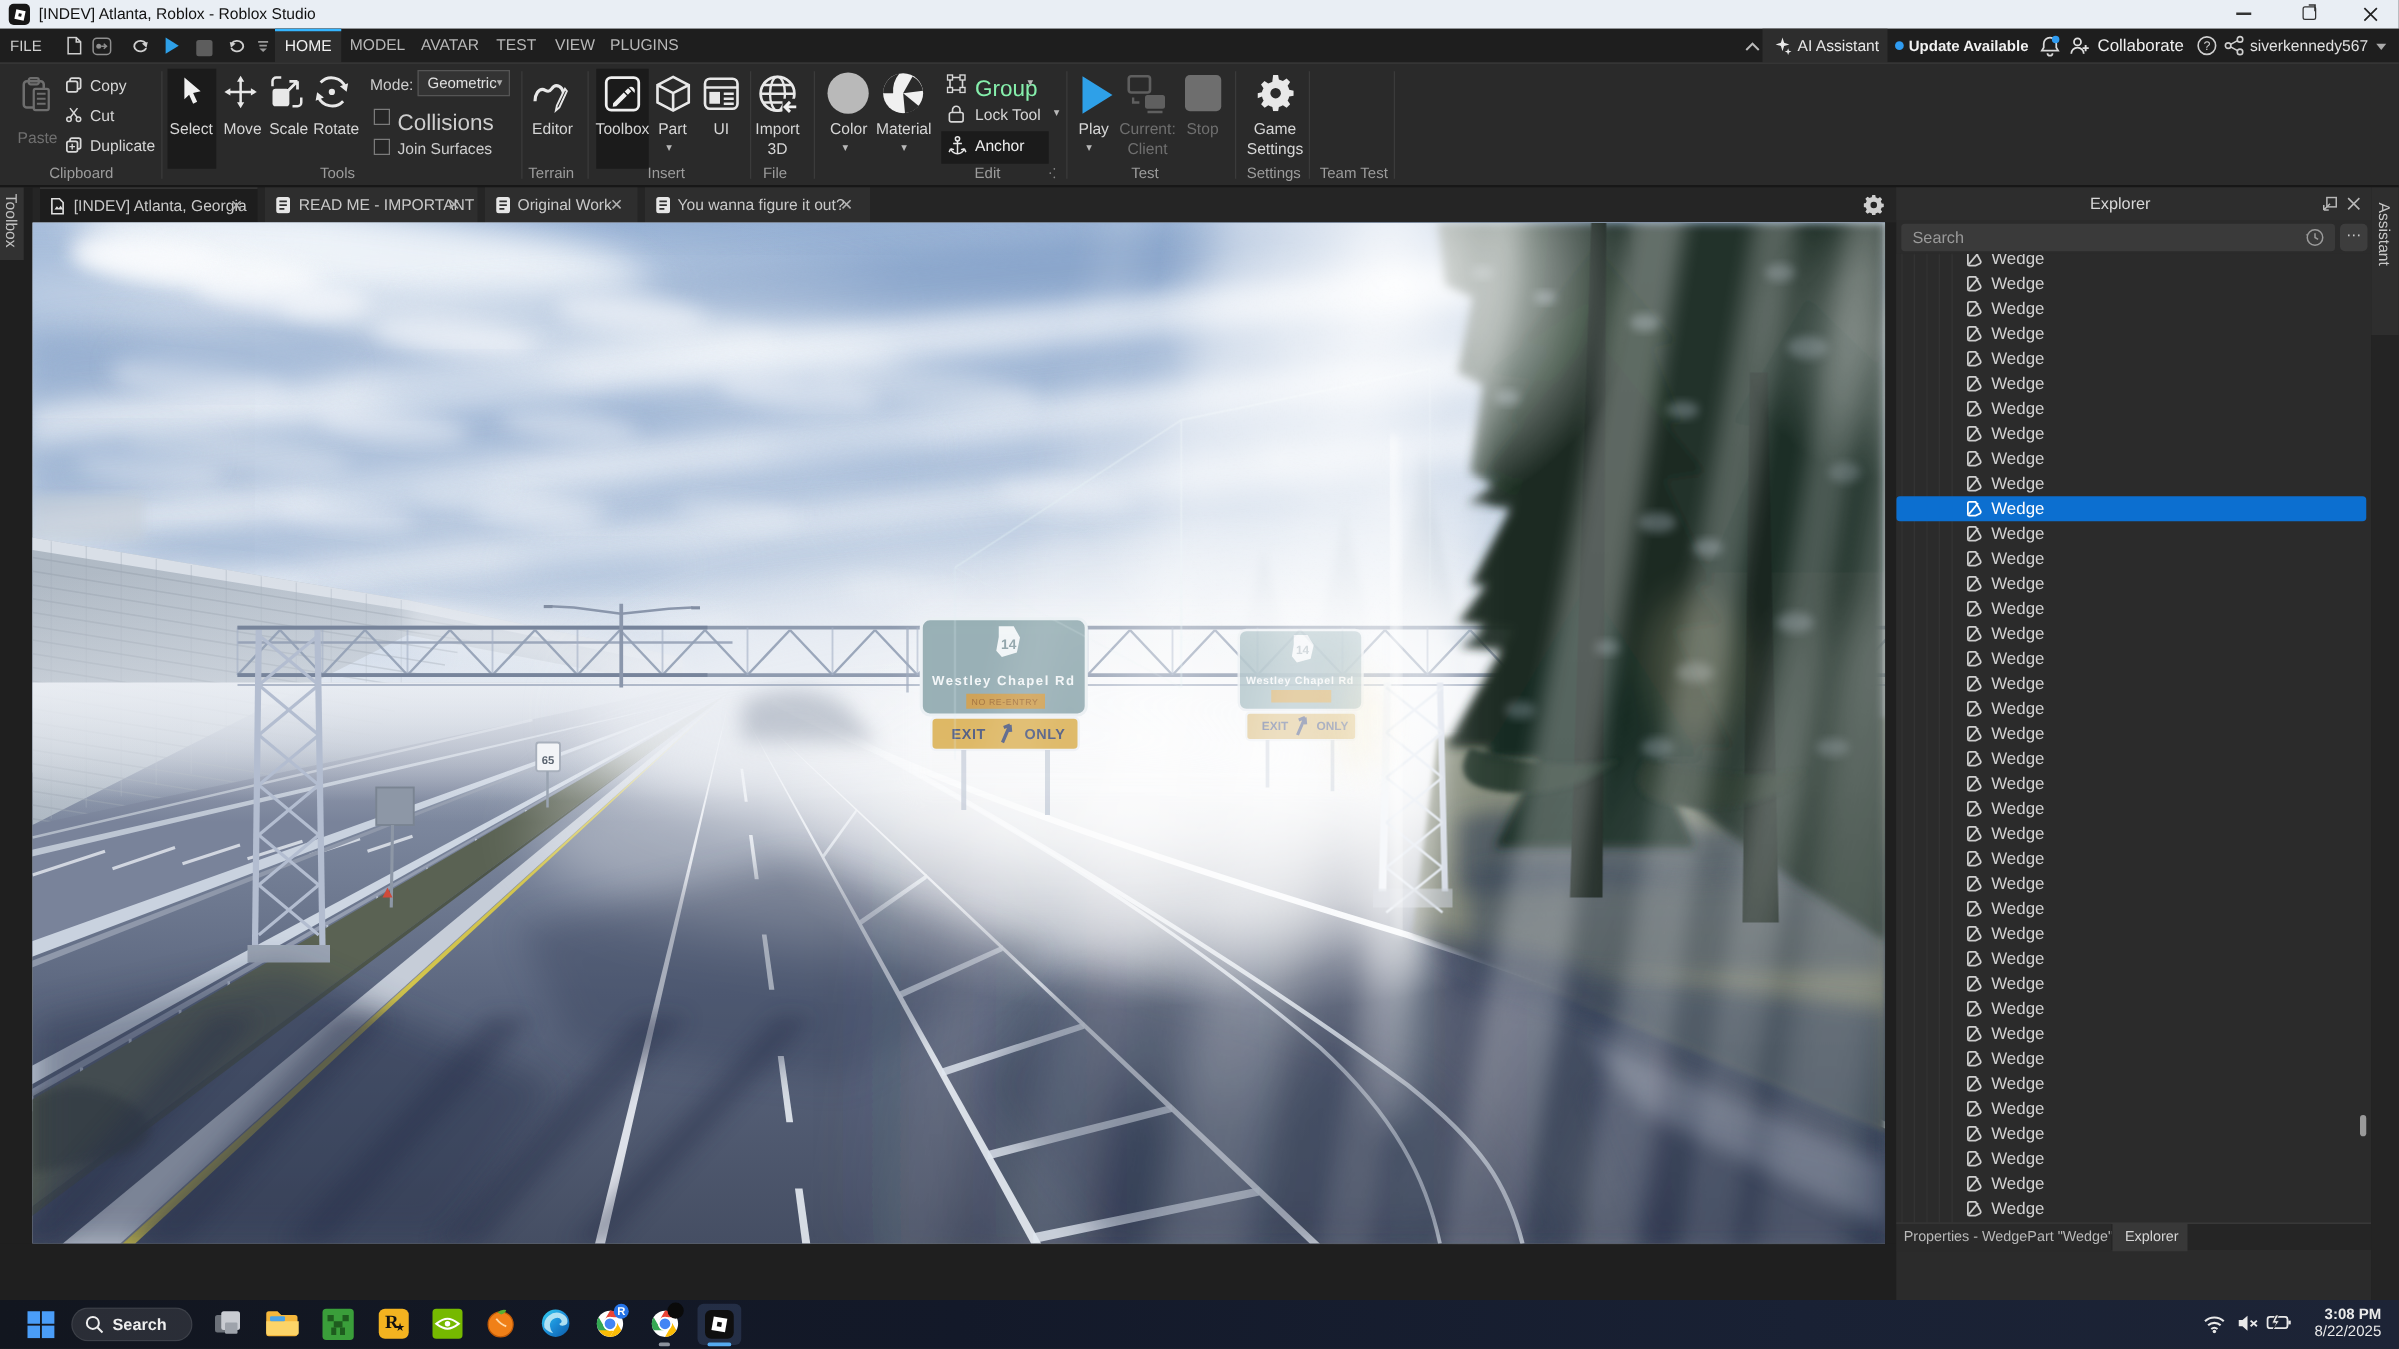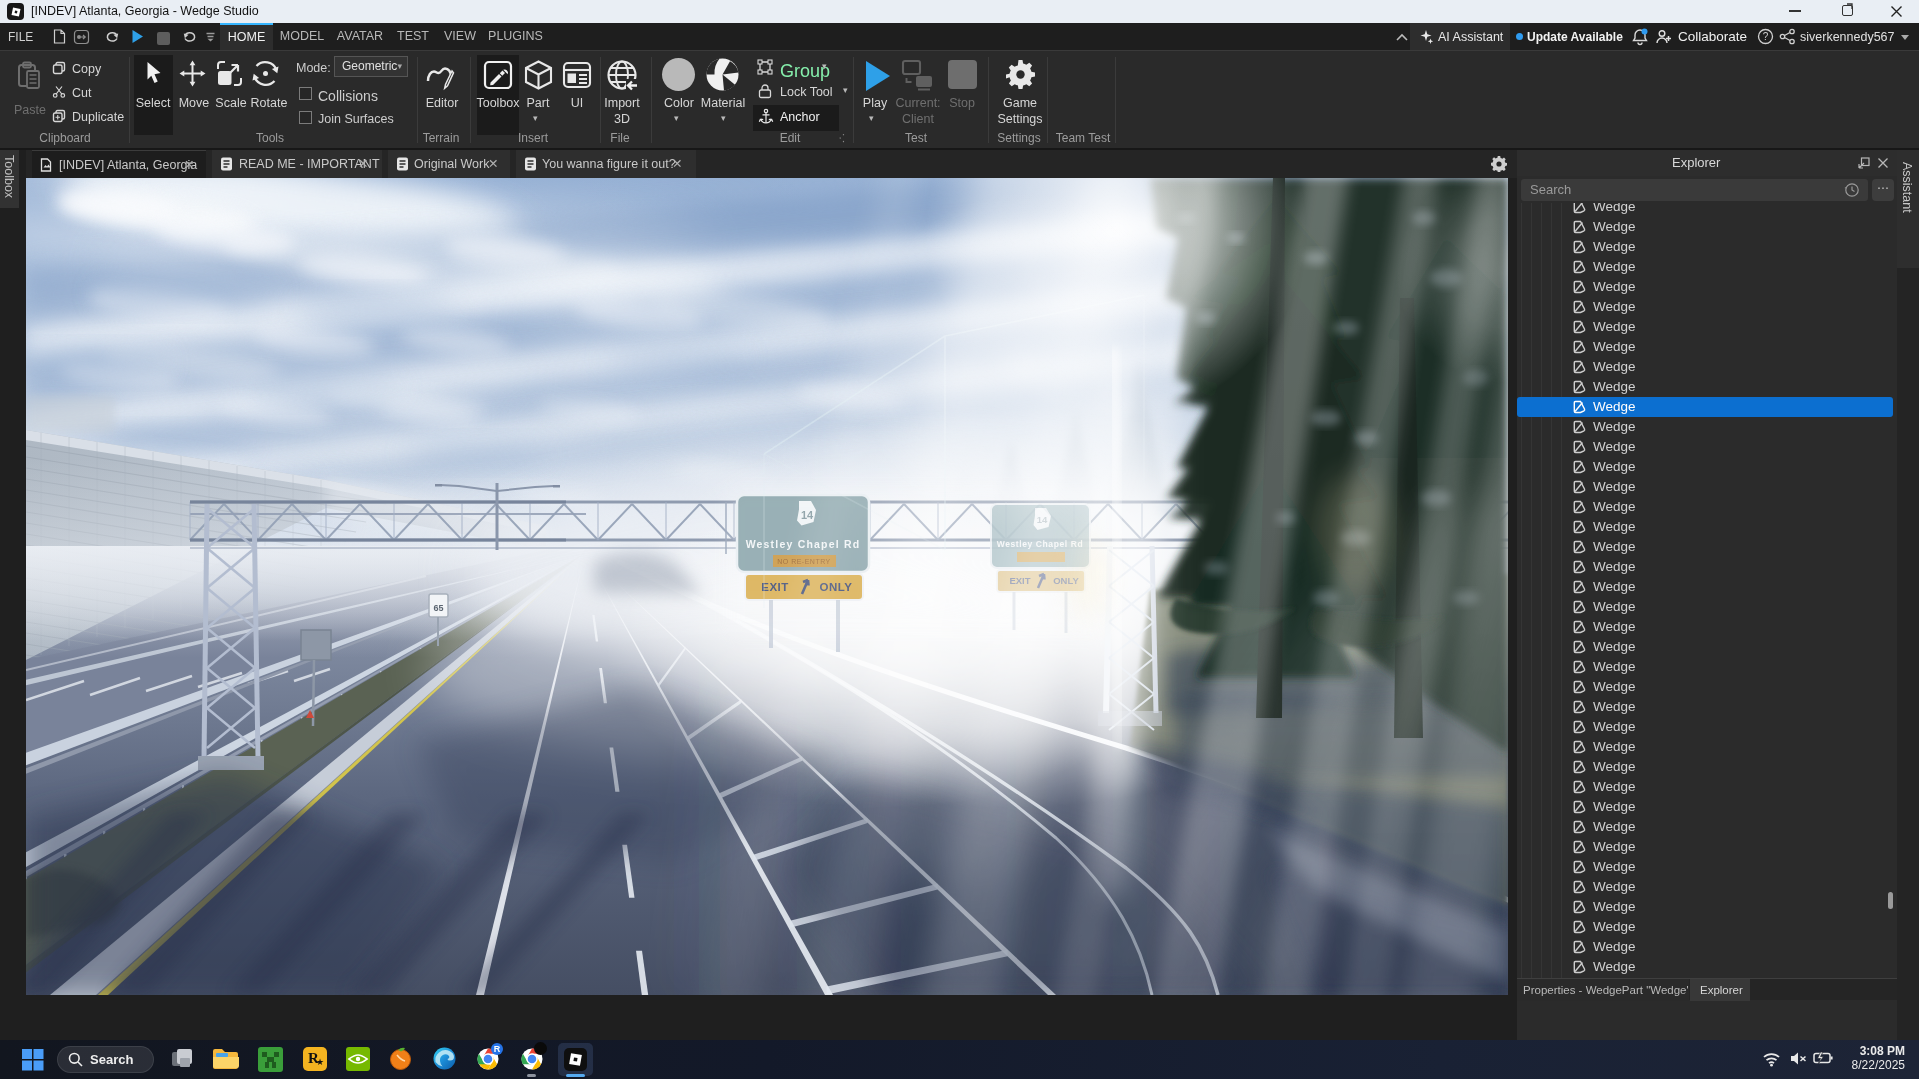--- a/index.html
+++ b/index.html
@@ -57,21 +57,21 @@
 <body>
 <div id="app">
 
   <div id="titlebar" class="abs">
     <div class="logo abs">
         <svg width="12" height="12" viewBox="0 0 12 12">
           <rect x="2.2" y="2.2" width="7.6" height="7.6" fill="#fff" transform="rotate(12 6 6)"></rect>
           <rect x="4.8" y="4.8" width="2.4" height="2.4" fill="#171717" transform="rotate(12 6 6)"></rect>
         </svg>
       </div>
-    <div class="ttext abs">[INDEV] Atlanta, Georgia - Wedge Studio</div>
+    <div class="ttext abs">[INDEV] Atlanta, Roblox - Roblox Studio</div>
     <div class="wbtn abs" style="left:1789px;top:10px;width:12px;height:2px;background:#333;"></div>
     <div class="wbtn abs" style="left:1842px;top:5px;width:11px;height:11px;border:1.4px solid #333;border-radius:2px;background:transparent;"></div>
     <svg class="abs" style="left:1845px;top:2px" width="8" height="8" viewBox="0 0 8 8">
         <path d="M2 2 h5 v5" fill="none" stroke="#333" stroke-width="1.3"></path>
       </svg>
     <svg class="abs" style="left:1890px;top:5px" width="13" height="13" viewBox="0 0 13 13">
         <path d="M1.5 1.5 L11.5 11.5 M11.5 1.5 L1.5 11.5" stroke="#222" stroke-width="1.4"></path>
       </svg>
   </div>
 
@@ -194,21 +194,21 @@
     <svg class="abs" style="left:251px;top:8px" width="29" height="29" viewBox="0 0 29 29">
         <path d="M5.5 7 a12 12 0 0 1 20 4" fill="none" stroke="#e8e8e8" stroke-width="2.3"></path>
         <path d="M23.5 22 a12 12 0 0 1 -20 -4" fill="none" stroke="#e8e8e8" stroke-width="2.3"></path>
         <path d="M27.5 7.5 l-1.2 6.8 -5.4-4.3 z M1.5 21.5 l1.2-6.8 5.4 4.3 z" fill="#e8e8e8"></path>
         <circle cx="14.5" cy="14.5" r="2.5" fill="#e8e8e8"></circle>
       </svg>
     <div class="iclabel abs" style="left:247px;top:45px;width:44px;">Rotate</div>
     <div class="abs" style="left:296px;top:10px;font-size:12.5px;color:#cdcdcd;">Mode:</div>
     <div class="ddown abs" style="left:334px;top:5px;width:74px;height:21px;line-height:19px;padding-left:7px;font-size:12px;">Geometric<span style="position:absolute;right:5px;top:0;color:#aaa;font-size:9px;">▾</span></div>
     <div class="cb abs" style="left:299px;top:36px;"></div>
-    <div class="abs" style="left:318px;top:37px;font-size:14px;color:#cdcdcd;">Collisions</div>
+    <div class="abs" style="left:318px;top:37px;font-size:18px;color:#cdcdcd;">Collisions</div>
     <div class="cb abs" style="left:299px;top:60px;"></div>
     <div class="abs" style="left:318px;top:61px;font-size:12.5px;color:#cdcdcd;">Join Surfaces</div>
     <div class="seclabel abs" style="left:230px;width:80px;">Tools</div>
     <div class="vdiv abs" style="left:417px;"></div>
 
     <svg class="abs" style="left:426px;top:9px" width="31" height="31" viewBox="0 0 31 31">
         <path d="M2 21 c0-6 3-9.5 6-9.5 2 0 2.5 1.5 4.5 1.5 3 0 3-4.5 6.5-4.5 3.5 0 6 3.5 6 8" fill="none" stroke="#e8e8e8" stroke-width="2.5"></path>
         <path d="M26 11 L19.5 24.5 l-.8 3.8 2.8-2.4 6-13 z" fill="#2a2a2a" stroke="#e8e8e8" stroke-width="1.5"></path>
       </svg>
     <div class="iclabel abs" style="left:419px;top:45px;width:46px;">Editor</div>

